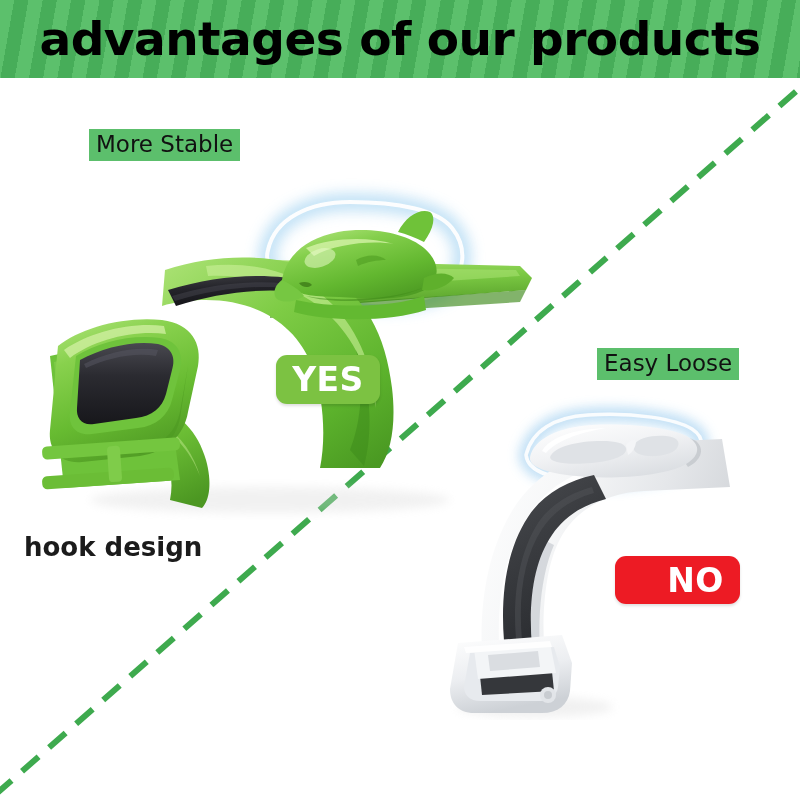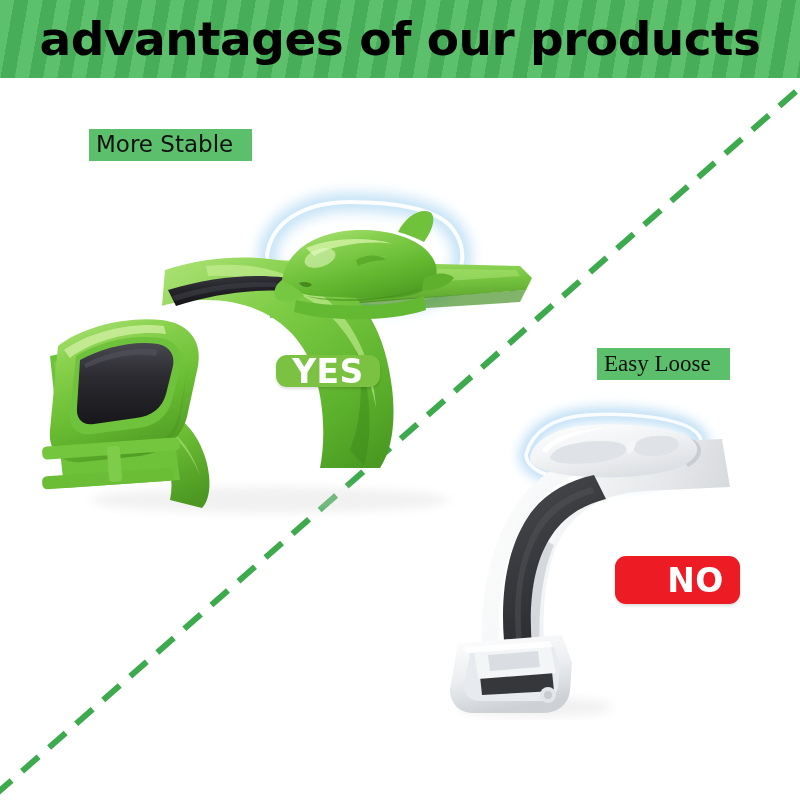--- a/index.html
+++ b/index.html
@@ -66,25 +66,25 @@
 
   
   .hl-label {
     position: absolute;
     background: #5cbf6c;
     color: #111111;
     font-family: "DejaVu Sans", sans-serif;
     font-weight: 400;
     font-size: 23px;
     line-height: 1.18;
-    padding: 2px 19px 3px 7px;
+    padding: 2px 7px 3px 7px;
     white-space: nowrap;
   }
   .hl-more-stable { left: 89px; top: 129px; }
-  .hl-easy-loose  { left: 597px; top: 348px; font-family: Liberation Serif, serif; }
+  .hl-easy-loose  { left: 597px; top: 348px; }
 
   
   .caption {
     position: absolute;
     color: #1b1b1b;
     font-family: "DejaVu Sans", sans-serif;
     font-weight: 700;
     font-size: 26px;
     white-space: nowrap;
     line-height: 1;
@@ -101,21 +101,21 @@
     color: #ffffff;
     font-family: "DejaVu Sans", sans-serif;
     font-weight: 700;
     letter-spacing: 0.5px;
     line-height: 1;
   }
   .badge-yes {
     left: 276px;
     top: 355px;
     width: 104px;
-    height: 32px;
+    height: 49px;
     border-radius: 11px;
     background: #7cc242;
     font-size: 33px;
     box-shadow: 0 2px 3px rgba(0,0,0,0.13);
   }
   .badge-no {
     left: 615px;
     top: 556px;
     width: 89px;
     height: 48px;
@@ -429,15 +429,16 @@
   </div>
 
   <div class="hl-label hl-more-stable">More Stable</div>
 
   <div class="hl-label hl-easy-loose">Easy Loose</div>
 
   <div class="badge badge-yes">YES</div>
 
   <div class="badge badge-no">NO</div>
 
+  <div class="caption cap-hook">hook design</div>
 
 
 </div>
 
 </body></html>

